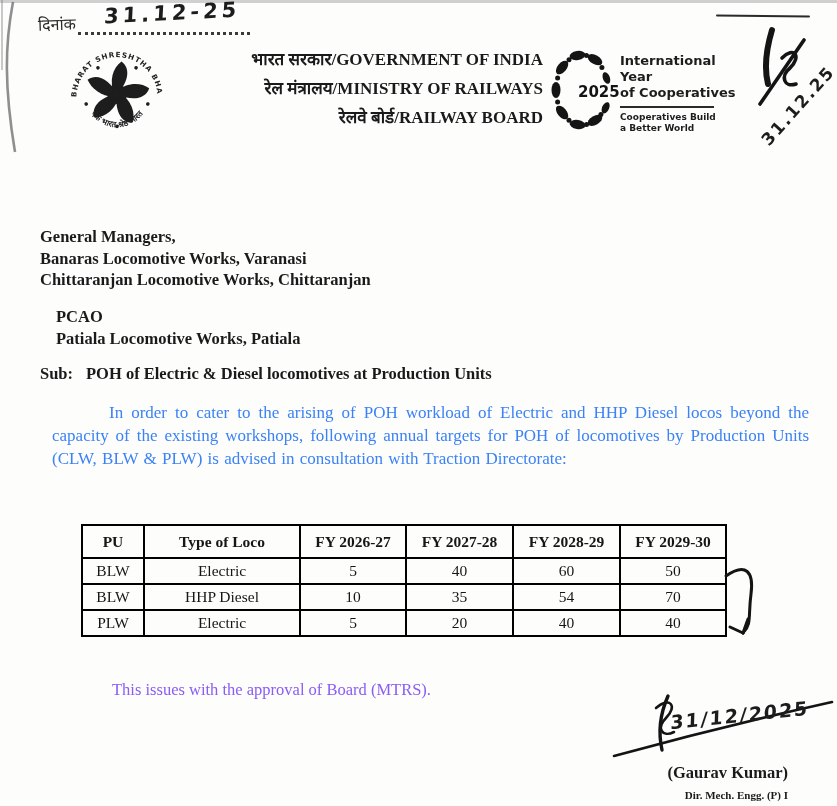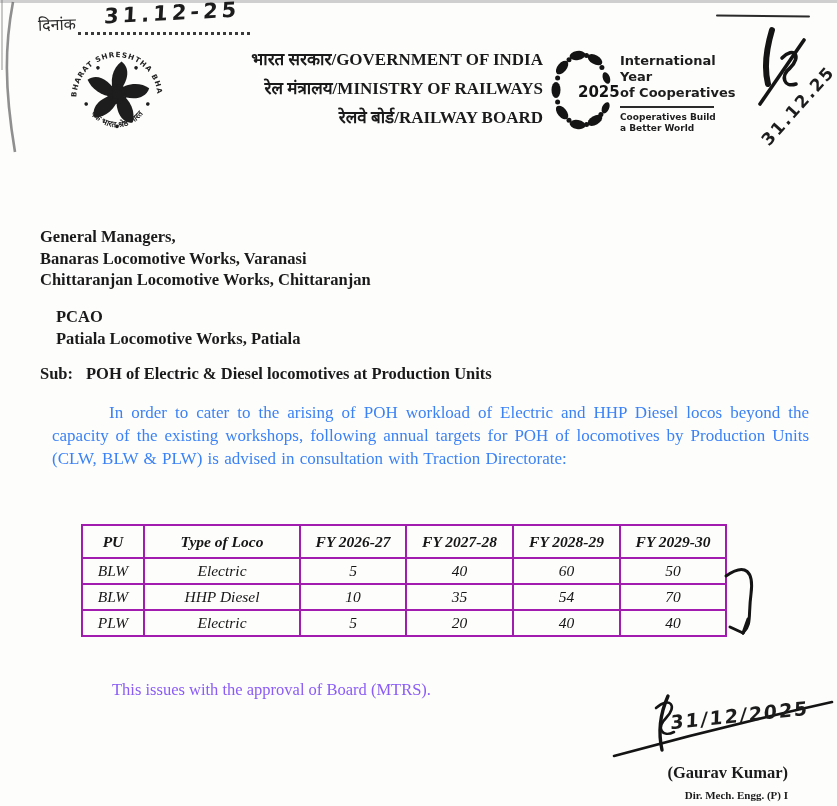--- a/index.html
+++ b/index.html
@@ -46,22 +46,22 @@
   .pcao-block { left:56px; top:306px; }
 
   .subject { left:40px; top:364px; font-size:16.5px; font-weight:bold; white-space:nowrap; }
   .subject-label { margin-right:13px;text-align:right; }
 
   .body-par { left:52px; top:401px; width:757px; font-size:17px; line-height:23px;
     text-align:justify; text-indent:57px; word-spacing:1px; color:#3b82f6; }
 
   
   .poh-table { left:81px; top:524px; border-collapse:collapse; background:#fdfdfc; }
-  .poh-table th, .poh-table td { border:2px solid #a21caf; text-align:center;
-    font-size:15.5px; padding:0 2px; color:#161616;font-style:italic; }
+  .poh-table th, .poh-table td { border:2px solid #000000; text-align:center;
+    font-size:15.5px; padding:0 2px; color:#161616; }
   .poh-table th { height:31px; font-weight:bold; }
   .poh-table td { height:24px; font-weight:normal; }
 
   .approval { left:112px; top:680px; font-size:16.5px; color:#8b5cf6; white-space:nowrap; }
 
   .hand-sign-date { left:670px; top:704px; font-size:19px; letter-spacing:2px;
     transform:rotate(-6deg) skewX(-8deg); }
 
   .signatory { left:540px; top:762px; width:248px; text-align:right; }
   .sig-name { font-size:16.5px; font-weight:bold; line-height:22px; white-space:nowrap; }

